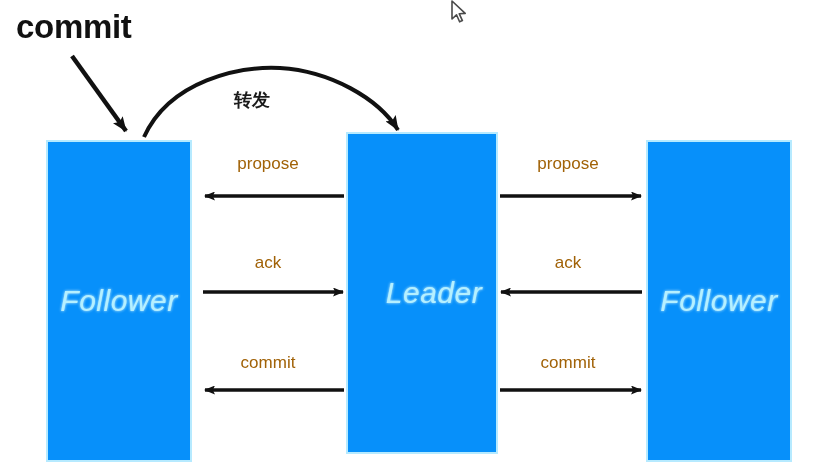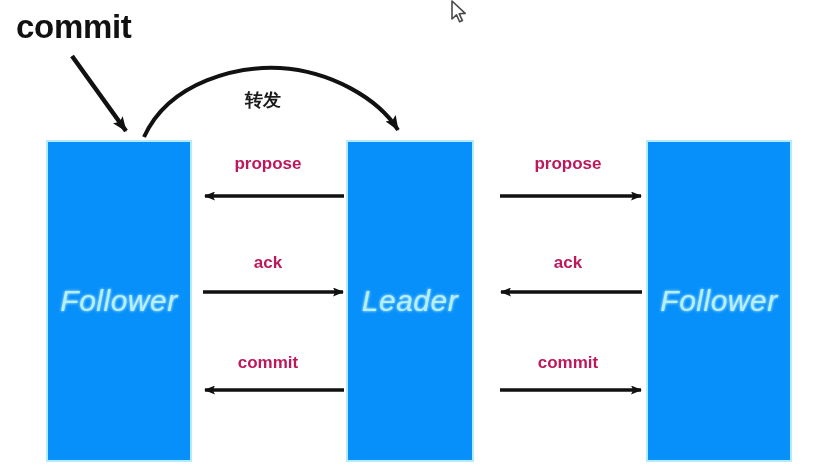--- a/index.html
+++ b/index.html
@@ -33,30 +33,30 @@
     font-size: 30px;
     font-weight: 400;
     color: #b5f0ff;
     letter-spacing: 0.5px;
     text-shadow: 0 0 3px #d6f7ff;
     white-space: nowrap;
     font-style: italic;
   }
 
   #node-follower-left  { left: 48px;  top: 142px; width: 142px; height: 318px; }
-  #node-leader         { left: 348px; top: 142px; width: 124px; height: 318px; }
+  #node-leader         { left: 348px; top: 134px; width: 124px; height: 318px; padding-left: 24px; }
   #node-follower-right { left: 648px; top: 142px; width: 142px; height: 318px; }
 
   
   .msg-label {
     position: absolute;
     font-family: "Liberation Sans", sans-serif;
     font-size: 17px;
-    font-weight: bold;
-    color: #be185d;
+    font-weight: normal;
+    color: #a16207;
     white-space: nowrap;
     text-align: center;
     transform: translateX(-50%);
   }
 
   
   #request-title {
     position: absolute;
     left: 16px;
     top: 8px;
@@ -64,21 +64,21 @@
     font-size: 33px;
     font-weight: bold;
     color: #111111;
     letter-spacing: -0.3px;
     white-space: nowrap;
   }
 
   
   #forward-label {
     position: absolute;
-    left: 263px;
+    left: 252px;
     top: 88px;
     transform: translateX(-50%);
     font-family: "Liberation Sans", "DejaVu Sans", sans-serif;
     font-size: 18px;
     font-weight: bold;
     color: #1a1a1a;
     white-space: nowrap;
   }
 
   

